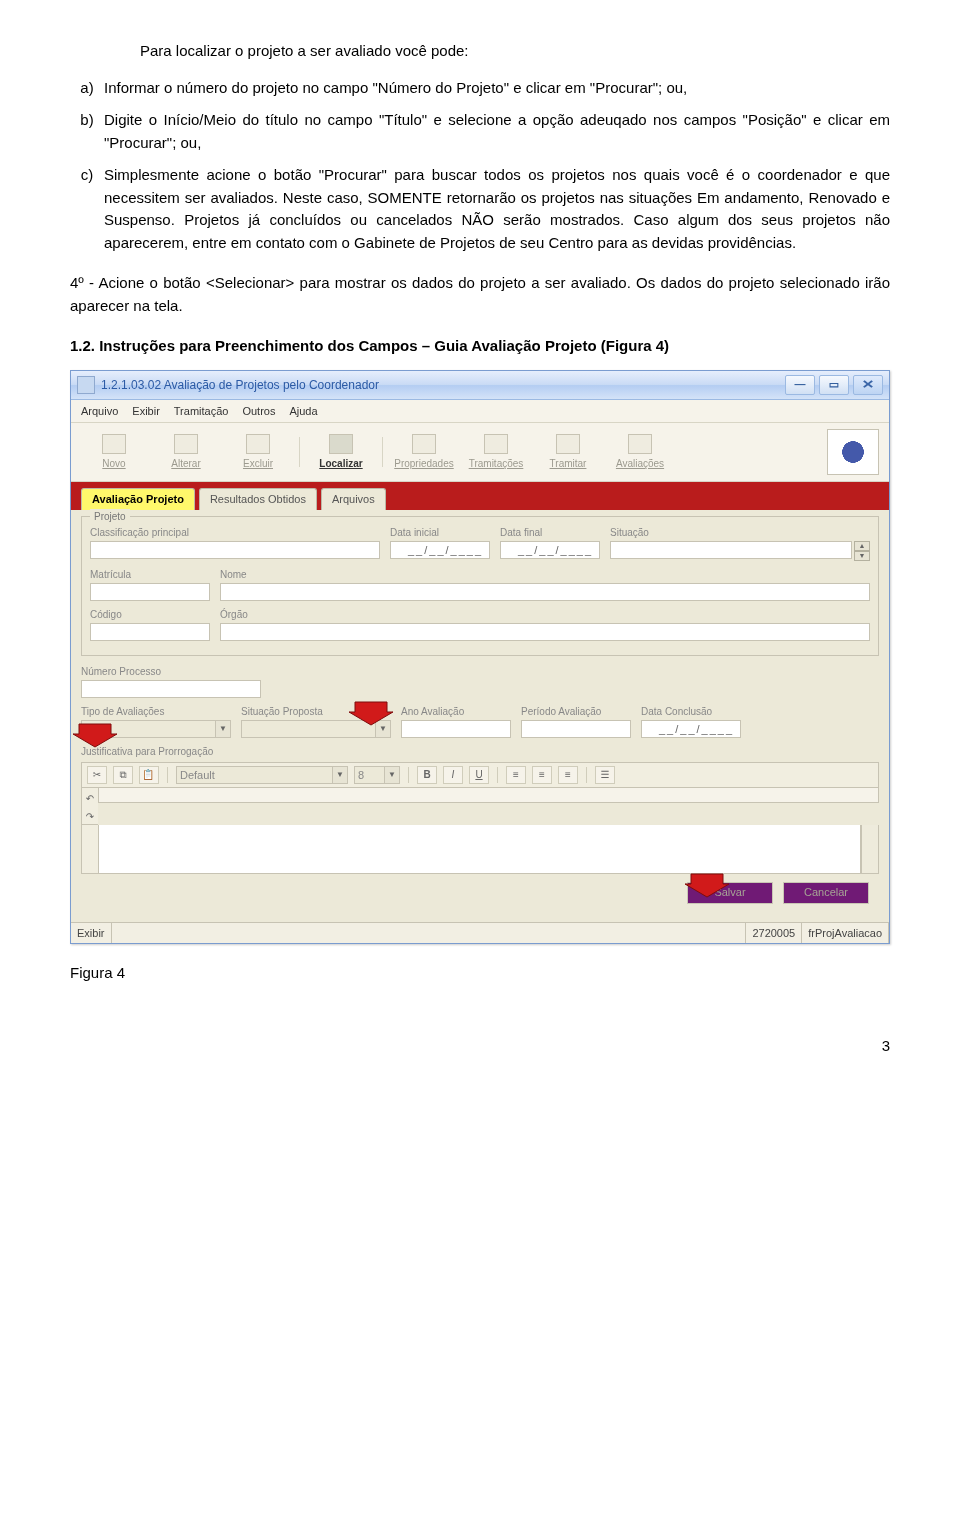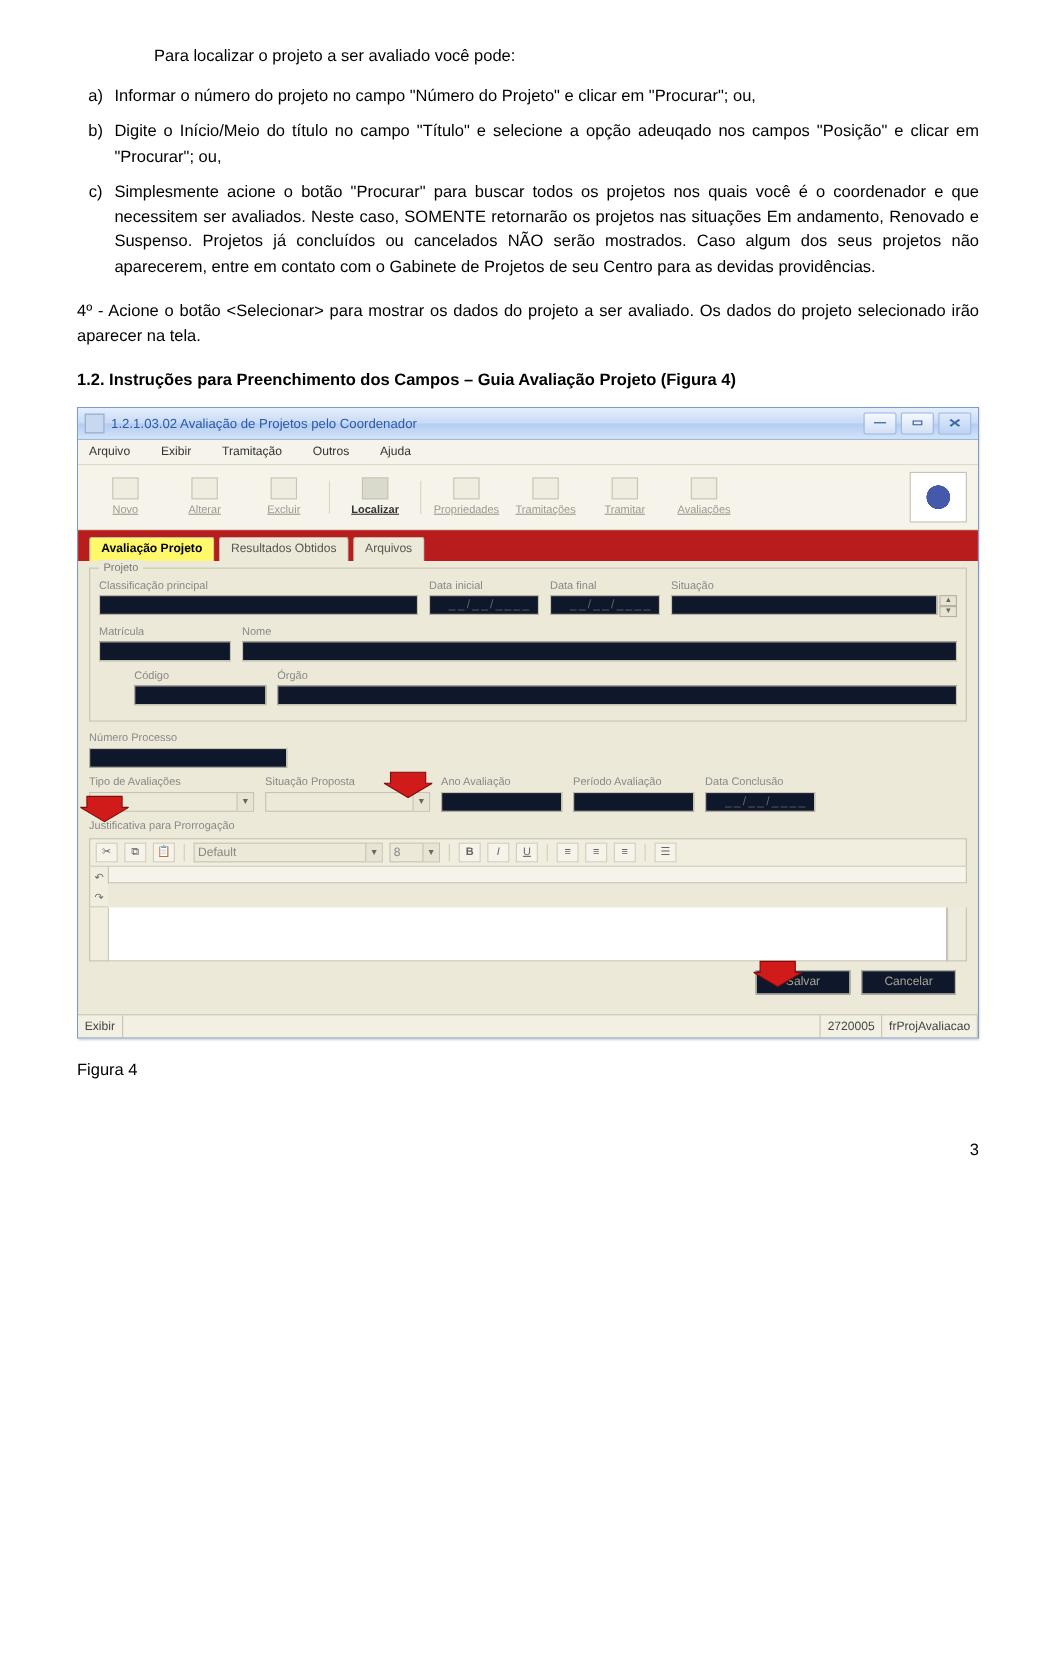--- a/index.html
+++ b/index.html
@@ -42,21 +42,21 @@
     display: flex; align-items: center; justify-content: center;
     color: #345f9e; font-weight: bold; font-size: 11px;
   }
   .winbtn-close {
     background: linear-gradient(to bottom, #dfeafc, #bdd4f3);
     color: #3b66a8;
   }
   .winbtn-close .x {
     display: inline-block; font-family: Arial; font-size: 14px; transform: scaleX(1.4);
   }
-  .menubar { display: flex; gap: 28px; padding: 3px 10px; background: #f6f3ea; border-bottom: 1px solid #d8d5c5; }
+  .menubar { display: flex; gap: 14px; padding: 3px 10px; background: #f6f3ea; border-bottom: 1px solid #d8d5c5; }
   .menubar span { color: #333; }
   .toolbar {
     display: flex; align-items: center; gap: 6px;
     padding: 6px 10px; background: #f6f3ea; border-bottom: 1px solid #d8d5c5;
   }
   .tbtn {
     display: flex; flex-direction: column; align-items: center; width: 66px;
     color: #9c9a8f; font-size: 10px; text-decoration: underline;
   }
   .tbtn.active { color: #333; font-weight: bold; }
@@ -82,21 +82,21 @@
     background: #ece9d8;
   }
   .groupbox .gtitle {
     position: absolute; top: -8px; left: 8px; background: #ece9d8; padding: 0 4px;
     font-size: 10px; color: #777;
   }
   .row { display: flex; gap: 10px; margin-bottom: 6px; }
   .field { display: flex; flex-direction: column; }
   .field label { font-size: 10px; color: #888; margin-bottom: 1px; }
   .tinput {
-    border: 1px solid #c7c3b3; background: #0f172a; height: 16px; padding: 0 17px;
+    border: 1px solid #c7c3b3; background: #ffffff; height: 16px; padding: 0 17px;
     color: #666; font-size: 11px;
   }
   .tinput.date { text-align: center; letter-spacing: 2px; }
   .spinbox { display: flex; flex-direction: column; margin-left: 2px; }
   .spinbox .up, .spinbox .down {
     width: 14px; height: 8px; border: 1px solid #b4b19f; background: #e7e4d4;
     font-size: 7px; line-height: 7px; text-align: center; color: #666;
   }
   .dd {
     display: flex; border: 1px solid #c7c3b3; background: #ece9d8; height: 16px;
@@ -132,21 +132,21 @@
     background: #f1eee0;
   }
   .ruler {
     border: 1px solid #c7c3b3; border-top: none; height: 14px; background: #f6f3ea;
     position: relative; flex: 1;
   }
   .footer-btns {
     display: flex; justify-content: flex-end; gap: 10px; padding: 8px 10px;
   }
   .fbtn {
-    width: 84px; height: 20px; border: 1px solid #c9c6b4; background: #0f172a;
+    width: 84px; height: 20px; border: 1px solid #c9c6b4; background: #701a75;
     color: #a6a395; font-size: 11px; display: flex; align-items: center; justify-content: center;
   }
   .statusbar {
     display: flex; border-top: 1px solid #c7c3b3; background: #f2efe3;
     font-size: 11px; color: #444;
   }
   .statusbar .cell {
     border-right: 1px solid #c7c3b3; padding: 2px 6px;
   }
   .statusbar .spacer { flex: 1; border-right: 1px solid #c7c3b3; }
@@ -277,21 +277,21 @@
           <label>Matrícula</label>
           <div class="tinput"></div>
         </div>
         <div class="field" style="flex:1;">
           <label>Nome</label>
           <div class="tinput"></div>
         </div>
       </div>
 
       <div class="row">
-        <div class="field" style="width:120px;margin-left:32px;">
+        <div class="field" style="width:120px;">
           <label>Código</label>
           <div class="tinput"></div>
         </div>
         <div class="field" style="flex:1;">
           <label>Órgão</label>
           <div class="tinput"></div>
         </div>
       </div>
     </div>
 

